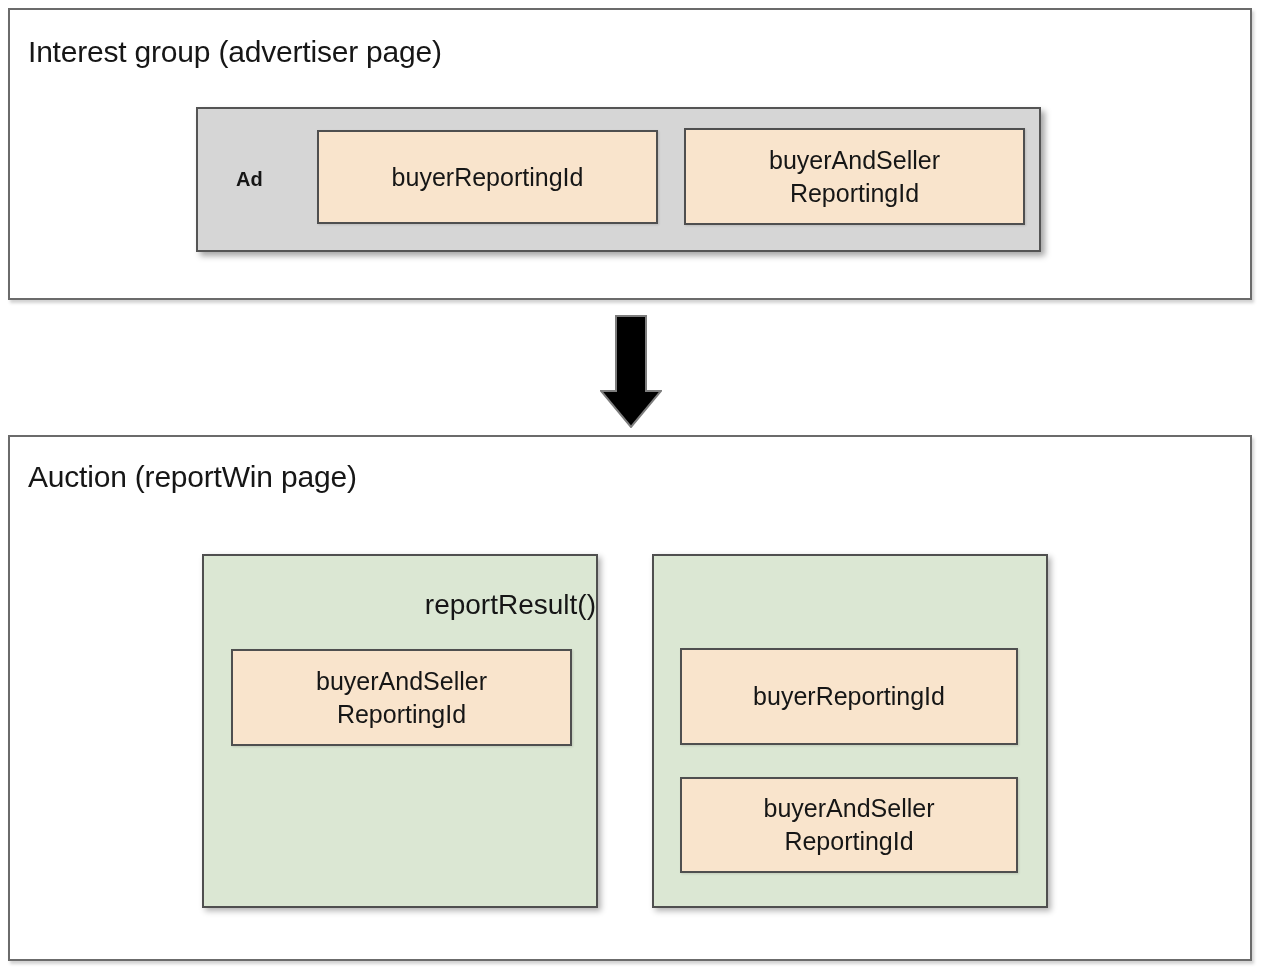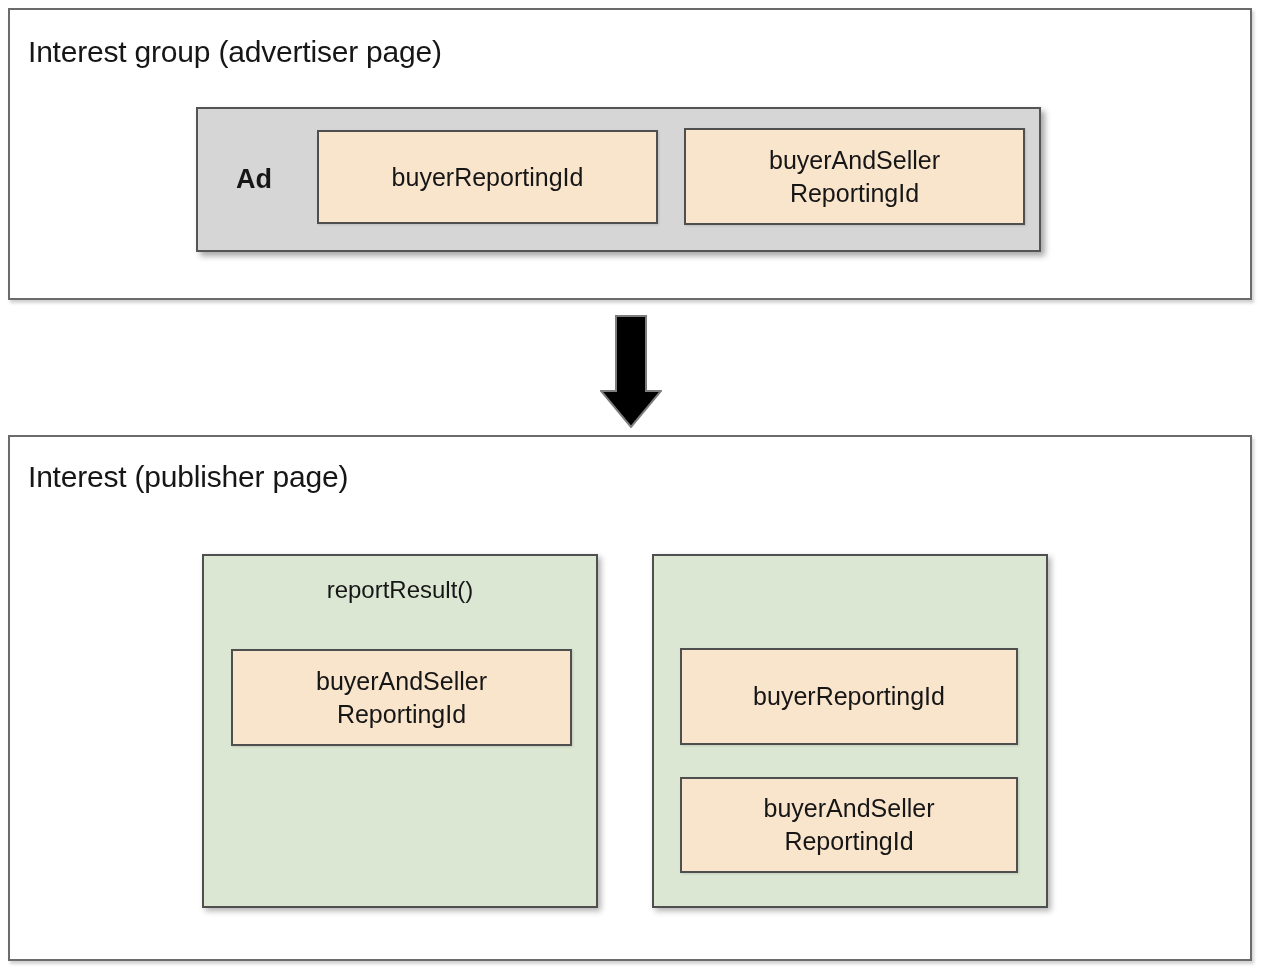--- a/index.html
+++ b/index.html
@@ -42,21 +42,21 @@
     box-sizing: border-box;
     left: 186px; top: 97px; width: 845px; height: 145px;
     background: #d6d6d6;
     border: 2px solid #545454;
     box-shadow: 4px 4px 6px rgba(0,0,0,0.35);
   }
   .ad-label {
     position: absolute;
     left: 38px; top: 0; height: 100%;
     display: flex; align-items: center;
-    font-size: 27px; font-weight: bold;
+    font-size: 20px; font-weight: bold;
   }
   .field {
     position: absolute;
     box-sizing: border-box;
     background: #f9e4cc;
     border: 2px solid #4f4f4f;
     display: flex; align-items: center; justify-content: center;
     text-align: center;
     font-size: 25px;
     line-height: 1.32;
@@ -71,23 +71,23 @@
     box-sizing: border-box;
     top: 117px; width: 396px; height: 354px;
     background: #dbe7d3;
     border: 2px solid #4f4f4f;
     box-shadow: 3px 3px 6px rgba(0,0,0,0.3);
   }
   #report-result-box { left: 192px; }
   #report-win-box { left: 642px; }
   .fn-title {
     position: absolute;
-    top: 20px; left: 0; width: 100%;
-    text-align: center;
-    font-size: 24px;
+    top: 32px; left: 0; width: 100%;
+    text-align: right;
+    font-size: 28px;
     line-height: 1.2;
   }
   #result-field-1 { left: 27px; top: 93px; width: 341px; height: 97px; }
   #win-field-1 { left: 26px; top: 92px; width: 338px; height: 97px; }
   #win-field-2 { left: 26px; top: 221px; width: 338px; height: 96px; }
 
   .down-arrow {
     position: absolute;
     left: 600px; top: 315px;
     width: 62px; height: 113px;
@@ -107,21 +107,21 @@
       <div class="field" id="ad-field-2">buyerAndSeller
 ReportingId</div>
     </div>
   </section>
 
   <svg class="down-arrow" viewBox="0 0 62 113" aria-hidden="true">
     <polygon points="16,1 46,1 46,76 61,76 31,112 1,76 16,76" fill="#000000" stroke="#7d7d7d" stroke-width="2" stroke-linejoin="miter"></polygon>
   </svg>
 
   <section class="outer-box" id="auction-box">
-    <div class="section-title">Interest (publisher page)</div>
+    <div class="section-title">Auction (reportWin page)</div>
 
     <div class="fn-box" id="report-result-box">
       <div class="fn-title">reportResult()</div>
       <div class="field" id="result-field-1">buyerAndSeller
 ReportingId</div>
     </div>
 
     <div class="fn-box" id="report-win-box">
       <div class="field" id="win-field-1">buyerReportingId</div>
       <div class="field" id="win-field-2">buyerAndSeller

